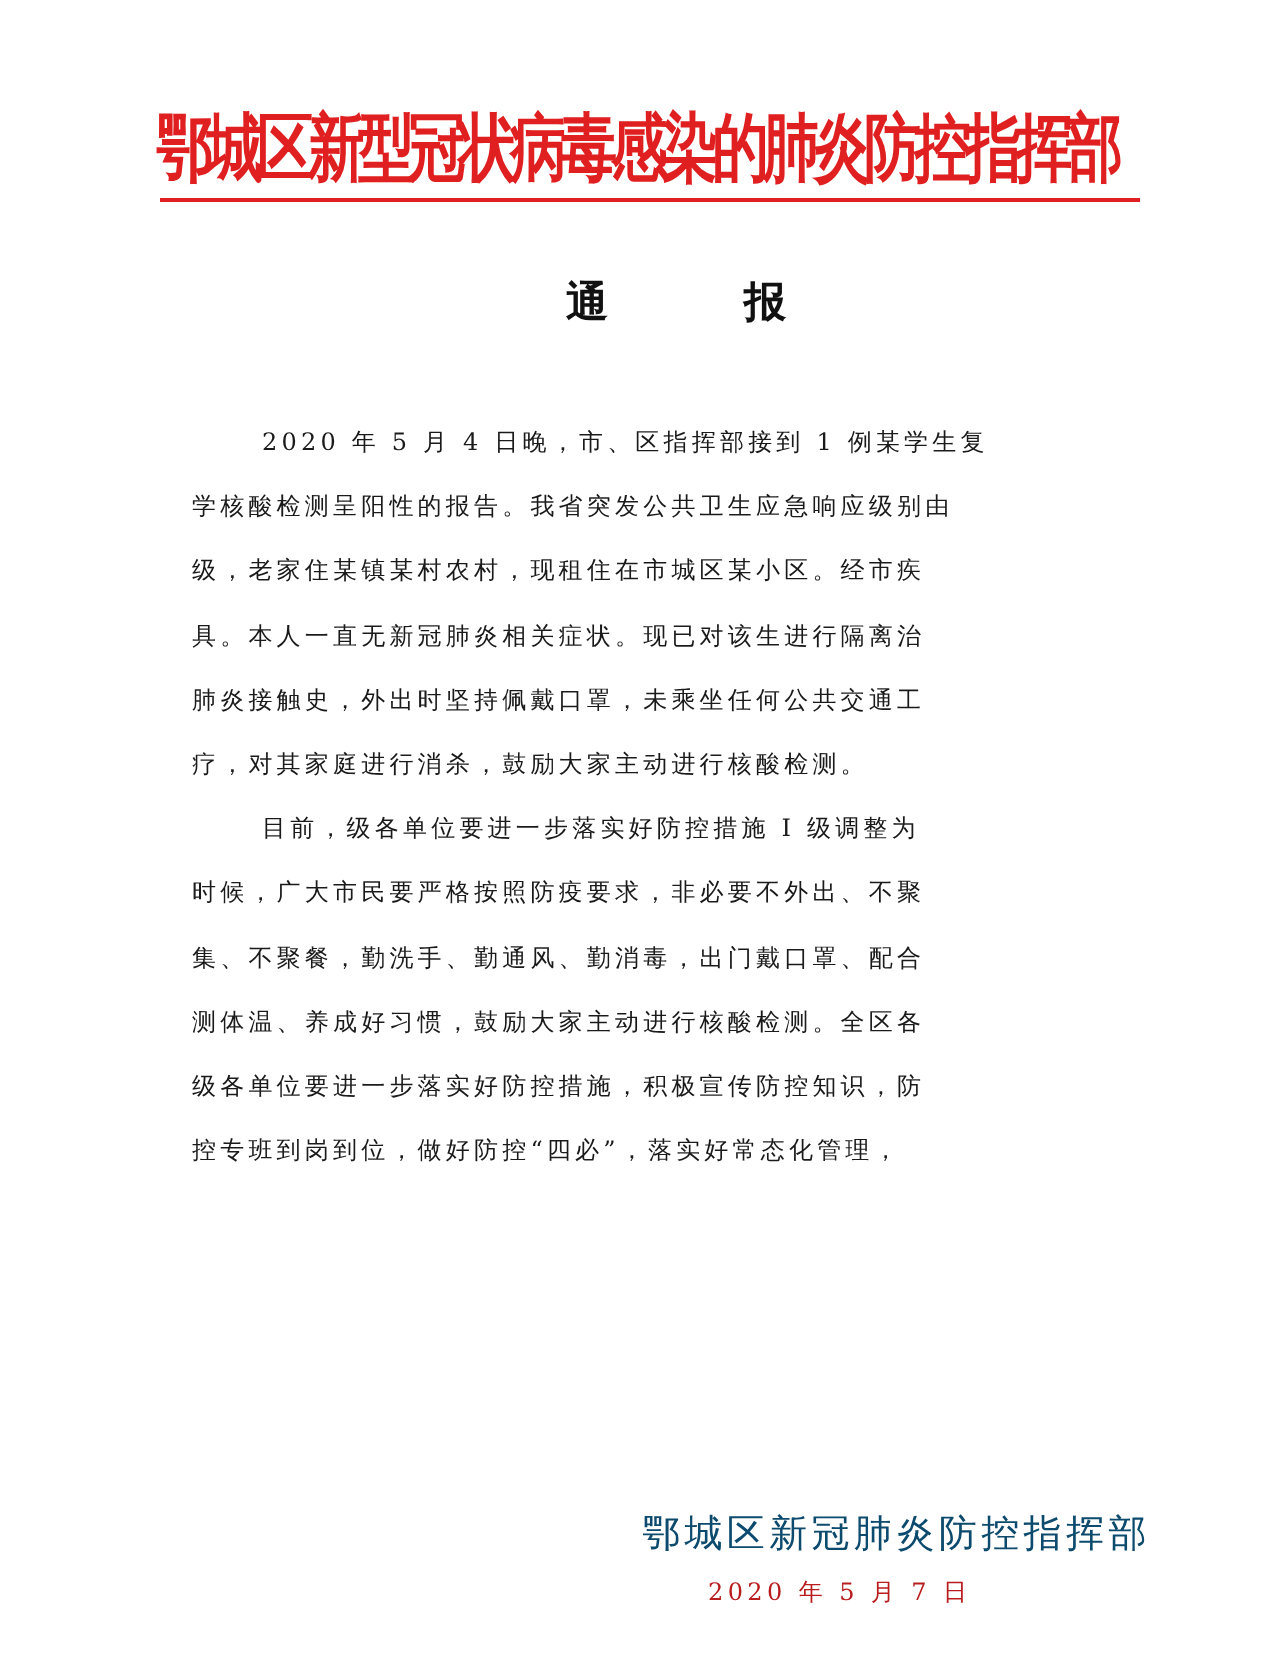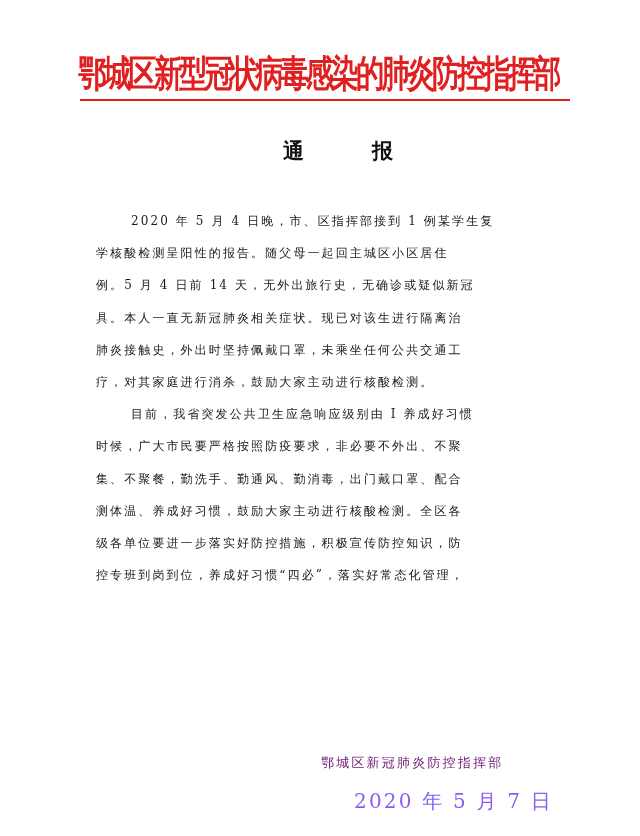--- a/index.html
+++ b/index.html
@@ -68,58 +68,58 @@
       text-indent: 35px;
     }
     .line {
       display: block;
       white-space: nowrap;
     }
     .signature {
       position: absolute;
       left: 321px;
       top: 754px;
-      font-size: 13px;
+      font-size: 19px;
       letter-spacing: 2.2px;
-      color: #701a75;
+      color: #0c4a6e;
       white-space: nowrap;
     }
     .date {
       position: absolute;
       left: 354px;
       top: 788px;
-      font-size: 20px;
+      font-size: 12px;
       letter-spacing: 2.2px;
-      color: #8b5cf6;
+      color: #b91c1c;
       white-space: nowrap;
     }
   </style>
 </head>
 <body>
 
 <div>
   <div class="header-title">鄂城区新型冠状病毒感染的肺炎防控指挥部</div>
   <div class="header-rule"></div>
 
   <div class="doc-title">通报</div>
 
   <div class="body-text">
     <p class="para">
       <span class="line">2020 年 5 月 4 日晚，市、区指挥部接到 1 例某学生复</span>
-      <span class="line" style="margin-left:-35px">学核酸检测呈阳性的报告。随父母一起回主城区小区居住</span>
-      <span class="line" style="margin-left:-35px">例。5 月 4 日前 14 天，无外出旅行史，无确诊或疑似新冠</span>
+      <span class="line" style="margin-left:-35px">学核酸检测呈阳性的报告。我省突发公共卫生应急响应级别由</span>
+      <span class="line" style="margin-left:-35px">级，老家住某镇某村农村，现租住在市城区某小区。经市疾</span>
       <span class="line" style="margin-left:-35px">具。本人一直无新冠肺炎相关症状。现已对该生进行隔离治</span>
       <span class="line" style="margin-left:-35px">肺炎接触史，外出时坚持佩戴口罩，未乘坐任何公共交通工</span>
       <span class="line" style="margin-left:-35px">疗，对其家庭进行消杀，鼓励大家主动进行核酸检测。</span>
     </p>
     <p class="para">
-      <span class="line">目前，我省突发公共卫生应急响应级别由 I 养成好习惯</span>
+      <span class="line">目前，级各单位要进一步落实好防控措施 I 级调整为</span>
       <span class="line" style="margin-left:-35px">时候，广大市民要严格按照防疫要求，非必要不外出、不聚</span>
       <span class="line" style="margin-left:-35px">集、不聚餐，勤洗手、勤通风、勤消毒，出门戴口罩、配合</span>
       <span class="line" style="margin-left:-35px">测体温、养成好习惯，鼓励大家主动进行核酸检测。全区各</span>
       <span class="line" style="margin-left:-35px">级各单位要进一步落实好防控措施，积极宣传防控知识，防</span>
-      <span class="line" style="margin-left:-35px">控专班到岗到位，养成好习惯“四必”，落实好常态化管理，</span>
+      <span class="line" style="margin-left:-35px">控专班到岗到位，做好防控“四必”，落实好常态化管理，</span>
     </p>
   </div>
 
   <div class="signature">鄂城区新冠肺炎防控指挥部</div>
   <div class="date">2020 年 5 月 7 日</div>
 </div>
 
 </body></html>

